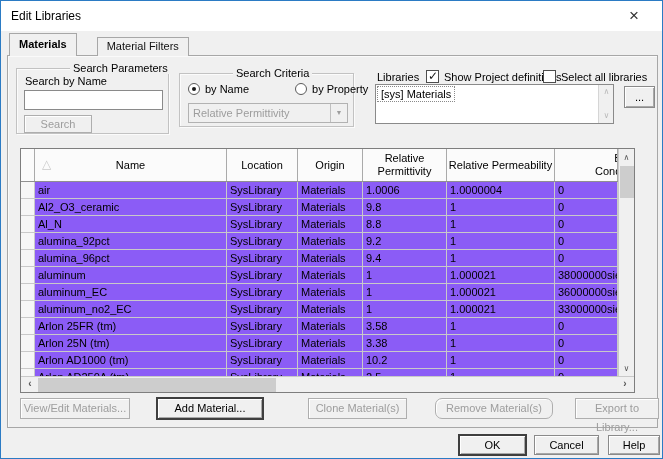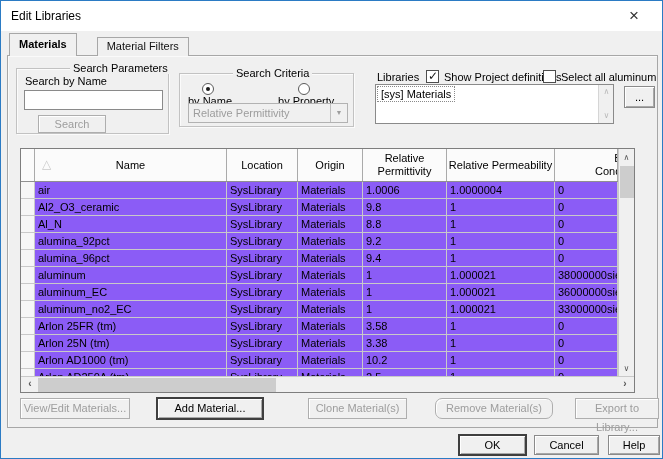--- a/index.html
+++ b/index.html
@@ -24,25 +24,25 @@
   
   .group { position:absolute; border:1px solid #c2c2c2; box-shadow:1px 1px 0 #fbfbfb, inset 1px 1px 0 #fbfbfb; }
   .group-label { position:absolute; top:-7px; left:6px; background:#f0f0f0; padding:0 3px; white-space:nowrap;margin-left:47px; }
 
   .gp-search { left:8px; top:12px; width:153px; height:66px; }
   .lbl-searchbyname { position:absolute; left:8px; top:6px; }
   .search-input { position:absolute; left:7px; top:21px; width:139px; height:20px; background:#fff; border:1px solid #8a8a8a; font-family:inherit; font-size:11px; padding:2px 3px; }
   .btn { background:#f0f0f0; border:1px solid #8a8a8a; box-shadow:inset 1px 1px 0 #ffffff, inset -1px -1px 0 #a8a8a8; font-family:inherit; font-size:11px; text-align:center; color:#000; }
   .btn.disabled { color:#9d9d9d; border-color:#aeaeae; box-shadow:inset 1px 1px 0 #ffffff; }
   .btn.default { border:1px solid #3f3f3f; box-shadow:0 0 0 1px #3f3f3f, inset 1px 1px 0 #ffffff, inset -1px -1px 0 #a8a8a8; }
-  .btn-search { position:absolute; left:21px; top:46px; width:68px; height:18px; line-height:16px; }
+  .btn-search { position:absolute; left:7px; top:46px; width:68px; height:18px; line-height:16px; }
 
   .gp-criteria { left:171px; top:17px; width:175px; height:54px; }
   .radio-row { position:absolute; left:8px; top:9px; right:6px; display:flex; }
-  .radio-opt { display:flex; align-items:center; white-space:nowrap;flex-direction:column; }
+  .radio-opt { display:flex; align-items:center; white-space:nowrap; }
   .radio-opt.second { margin-left:46px; }
   .rb { width:12px; height:12px; border:1px solid #5a5a5a; border-radius:50%; background:#fff; margin-right:5px; position:relative; flex:none; }
   .rb.checked::after { content:""; position:absolute; left:3px; top:3px; width:4px; height:4px; border-radius:50%; background:#1a1a1a; }
   .combo { position:absolute; left:8px; top:29px; width:160px; height:20px; background:#f0f0f0; border:1px solid #b2b2b2; color:#9d9d9d; line-height:18px; padding-left:4px; white-space:nowrap; overflow:hidden; }
   .combo-arrow { position:absolute; right:0; top:0; width:17px; height:18px; border-left:1px solid #c0c0c0; background:#f0f0f0; text-align:center; line-height:17px; font-size:7px; color:#9d9d9d; }
 
   
   .lib-label { position:absolute; left:369px; top:15px; }
   .chk-row { position:absolute; top:14px; display:flex; align-items:center; white-space:nowrap; }
   .chk1 { left:418px; } .chk2 { left:535px; }
@@ -136,21 +136,21 @@
       </div>
     </div>
 
     <div class="lib-label">Libraries</div>
     <div class="chk-row chk1">
       <span class="cb checked"></span>
       <span>Show Project definitions</span>
     </div>
     <div class="chk-row chk2">
       <span class="cb"></span>
-      <span>Select all aluminum</span>
+      <span>Select all libraries</span>
     </div>
     <div class="listbox">
       <div class="lb-items"><div class="lb-item focused">[sys] Materials</div></div>
       <div class="lb-scroll">
         <div class="arr up">∧</div>
         <div class="arr dn">∨</div>
       </div>
     </div>
     <button class="btn btn-browse">...</button>
 

